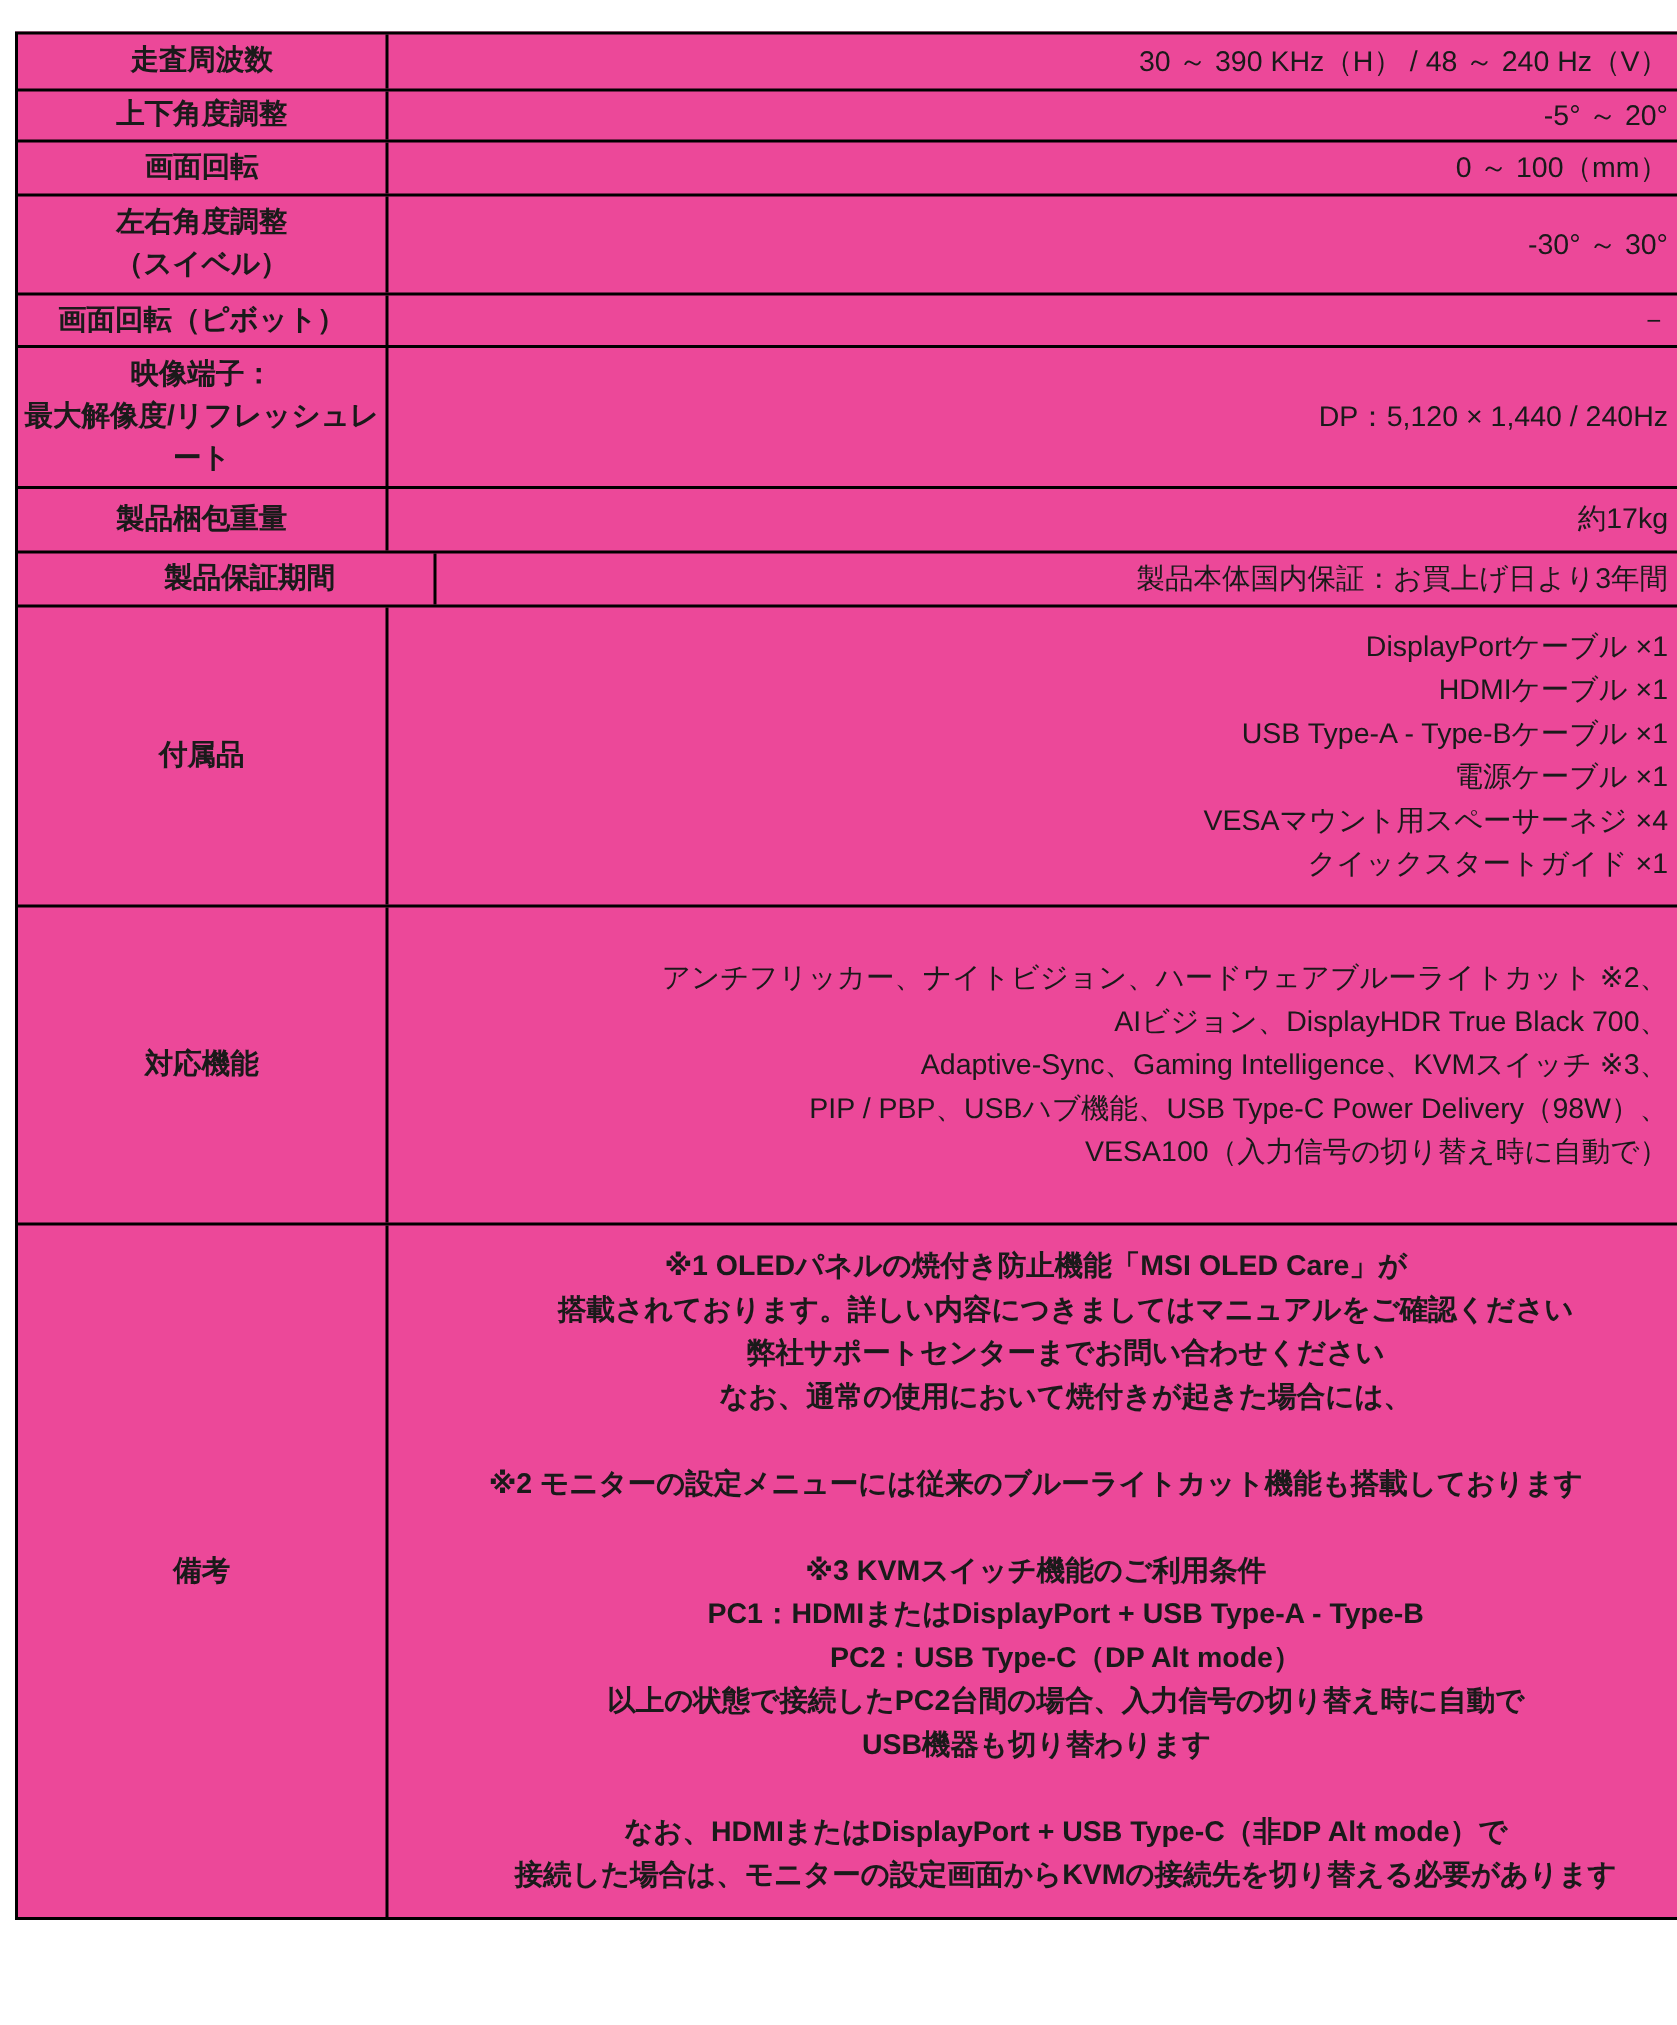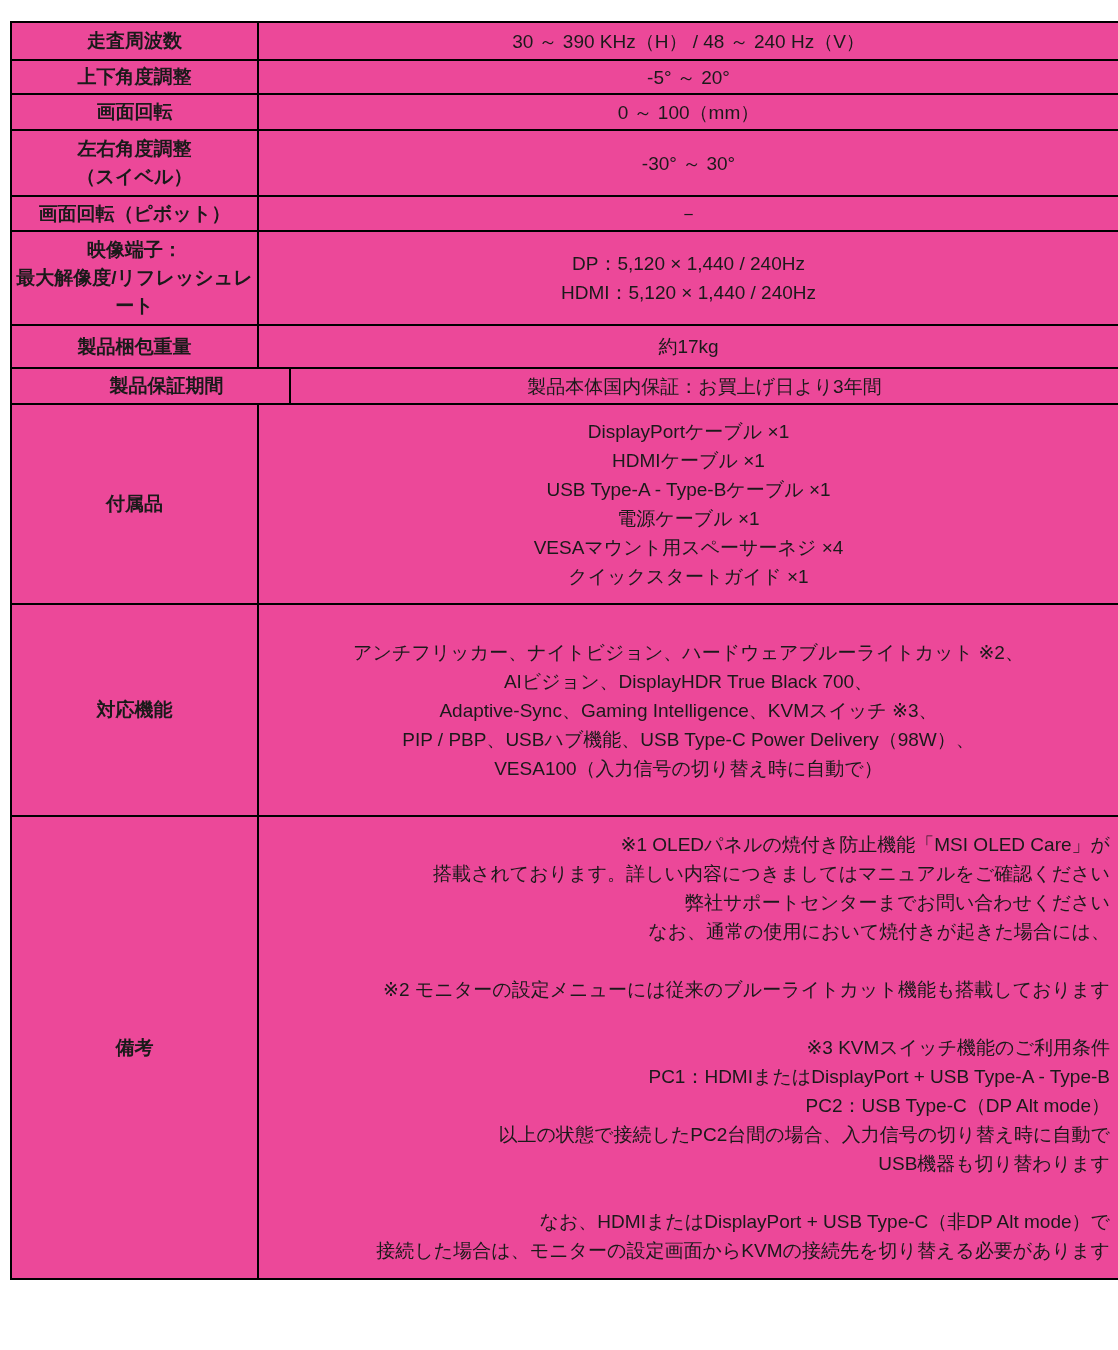--- a/index.html
+++ b/index.html
@@ -38,21 +38,21 @@
     font-weight: bold;
     font-size: 19px;
     line-height: 28px;
     padding: 2px 4px;
   }
   .cell-value {
     flex: 1 1 auto;
     display: flex;
     flex-direction: column;
     justify-content: center;
-    align-items: center;
+    align-items: flex-end;
     text-align: center;
     font-size: 19px;
     line-height: 29px;
     padding: 2px 6px;
   }
   .value-line { white-space: nowrap; }
   
   .r0  { height: 38px; }
   .r1  { height: 34px; }
   .r2  { height: 36px; }
@@ -61,23 +61,24 @@
   .r5  { height: 94px; }
   .r6  { height: 61px; }
   .r7  { height: 43px; }
   .r8  { height: 36px; padding-left: 32px; }
   .r9  { height: 200px; }
   .r10 { height: 212px; }
   .r11 { height: 461px; }
   
   .cell-value.notes {
     align-items: stretch;
-    text-align: right;
+    text-align: center;
     justify-content: center;
     padding: 4px 8px 4px 7px;
+    font-weight: bold;
   }
   .note-line {
     line-height: 29px;
     min-height: 29px;
   }
   .note-line.head  { margin-left: 5px; }
   .note-line.body  { margin-left: 45px; }
   .note-line.flush { margin-left: 6px; }
   .note-line.blank { min-height: 29px; }
 </style>
@@ -132,21 +133,20 @@
     </div>
   </div>
 
   <div class="spec-row r5">
     <div class="cell-label">
       <span>映像端子：</span>
       <span>最大解像度/リフレッシュレート</span>
     </div>
     <div class="cell-value">
       <div class="value-line">DP：5,120 × 1,440 / 240Hz</div>
-      <div class="value-line">HDMI：5,120 × 1,440 / 240Hz</div>
     </div>
   </div>
 
 
   <div class="spec-row r7">
     <div class="cell-label">
       <span>製品梱包重量</span>
     </div>
     <div class="cell-value">
       <div class="value-line">約17kg</div>

